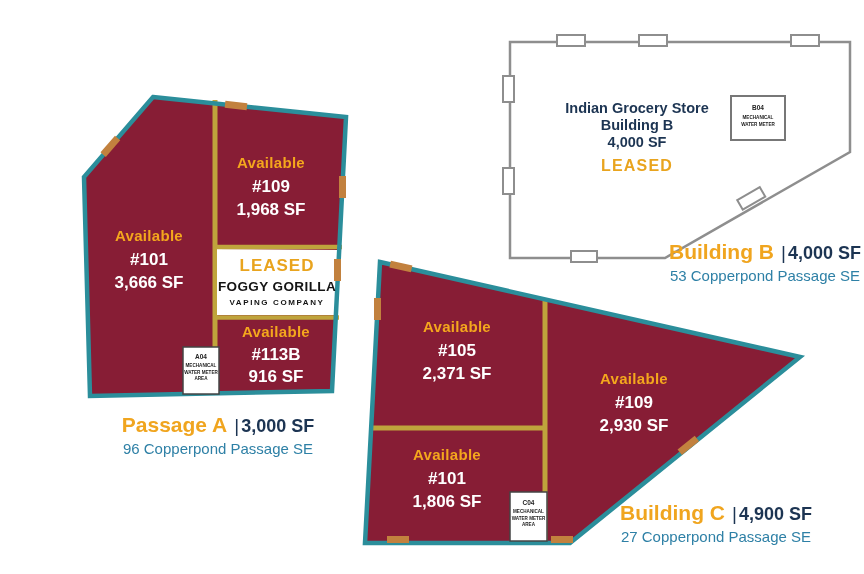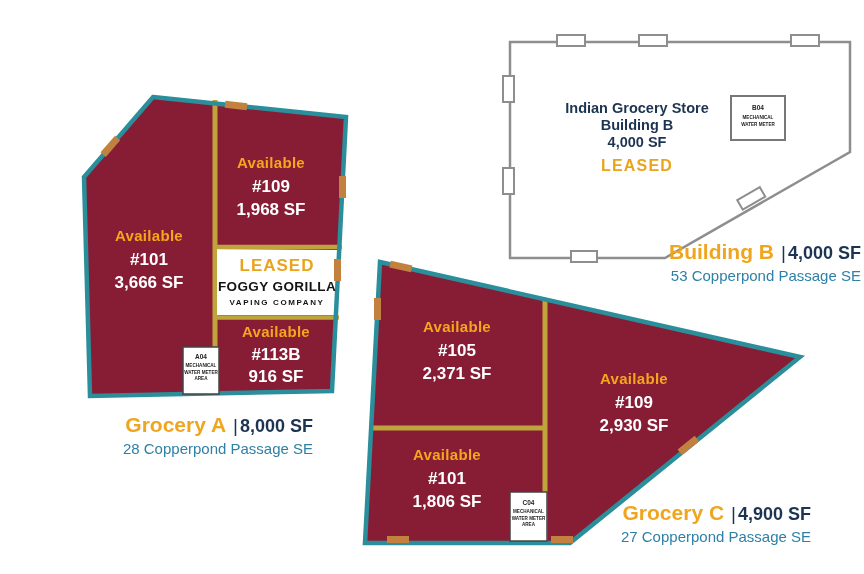--- a/index.html
+++ b/index.html
@@ -12,21 +12,21 @@
   .unum        { font-size:17px; font-weight:bold; fill:#ffffff; }
   .uarea       { font-size:17px; font-weight:bold; fill:#ffffff; }
   .leased-word { font-size:17px; font-weight:bold; fill:#E9A41E; letter-spacing:1px; }
   .tenant      { font-size:13.5px; font-weight:bold; fill:#141414; letter-spacing:.4px; }
   .tenant-sub  { font-size:8px;  font-weight:bold; fill:#141414; letter-spacing:1.6px; }
   .b-line      { font-size:14.5px; font-weight:bold; fill:#1C3452; }
   .b-leased    { font-size:16px; font-weight:bold; fill:#E9A41E; letter-spacing:1.2px; }
   .meter-code  { font-size:6.5px; font-weight:bold; fill:#222222; }
   .meter-small { font-size:4.6px; font-weight:bold; fill:#222222; }
 
-  .bldg-label { position:absolute; transform:translateX(-50%); text-align:right; white-space:nowrap; }
+  .bldg-label { position:absolute; transform:translateX(-50%); text-align:center; white-space:nowrap; }
   .bname { color:#F0A51F; font-size:21px; font-weight:bold; }
   .bpipe { color:#1C3452; font-size:19px; font-weight:400; margin:0 2px 0 7px; }
   .bsize { color:#1C3452; font-size:18px; font-weight:bold; }
   .baddr { color:#2E80A6; font-size:15px; margin-top:3px; }
 </style>
 </head>
 <body>
 
 <div class="canvas">
   <svg width="864" height="574" viewBox="0 0 864 574">
@@ -130,31 +130,31 @@
         <text x="485.5" y="505" text-anchor="middle" class="meter-code">C04</text>
         <text x="485.5" y="513" text-anchor="middle" class="meter-small">MECHANICAL</text>
         <text x="485.5" y="519.5" text-anchor="middle" class="meter-small">WATER METER</text>
         <text x="485.5" y="526" text-anchor="middle" class="meter-small">AREA</text>
       </g>
     </g>
   </svg>
 
   <div class="bldg-label" style="left:175px; top:413px;">
     <div>
-      <span class="bname">Grocery A</span><span class="bpipe">|</span><span class="bsize">8,000 SF</span>
+      <span class="bname">Passage A</span><span class="bpipe">|</span><span class="bsize">3,000 SF</span>
     </div>
-    <div class="baddr">28 Copperpond Passage SE</div>
+    <div class="baddr">96 Copperpond Passage SE</div>
   </div>
 
   <div class="bldg-label" style="left:722px; top:240px;">
     <div>
       <span class="bname">Building B</span><span class="bpipe">|</span><span class="bsize">4,000 SF</span>
     </div>
     <div class="baddr">53 Copperpond Passage SE</div>
   </div>
 
   <div class="bldg-label" style="left:673px; top:501px;">
     <div>
-      <span class="bname">Grocery C</span><span class="bpipe">|</span><span class="bsize">4,900 SF</span>
+      <span class="bname">Building C</span><span class="bpipe">|</span><span class="bsize">4,900 SF</span>
     </div>
     <div class="baddr">27 Copperpond Passage SE</div>
   </div>
 </div>
 
 </body></html>

